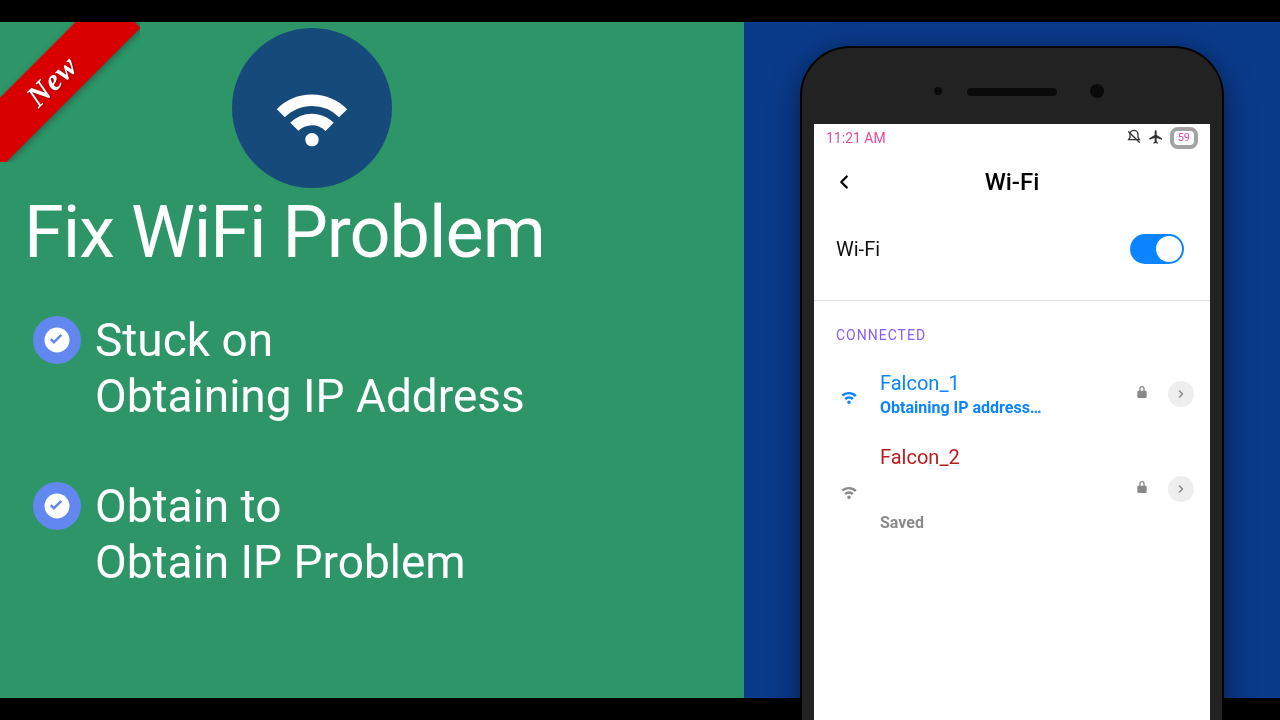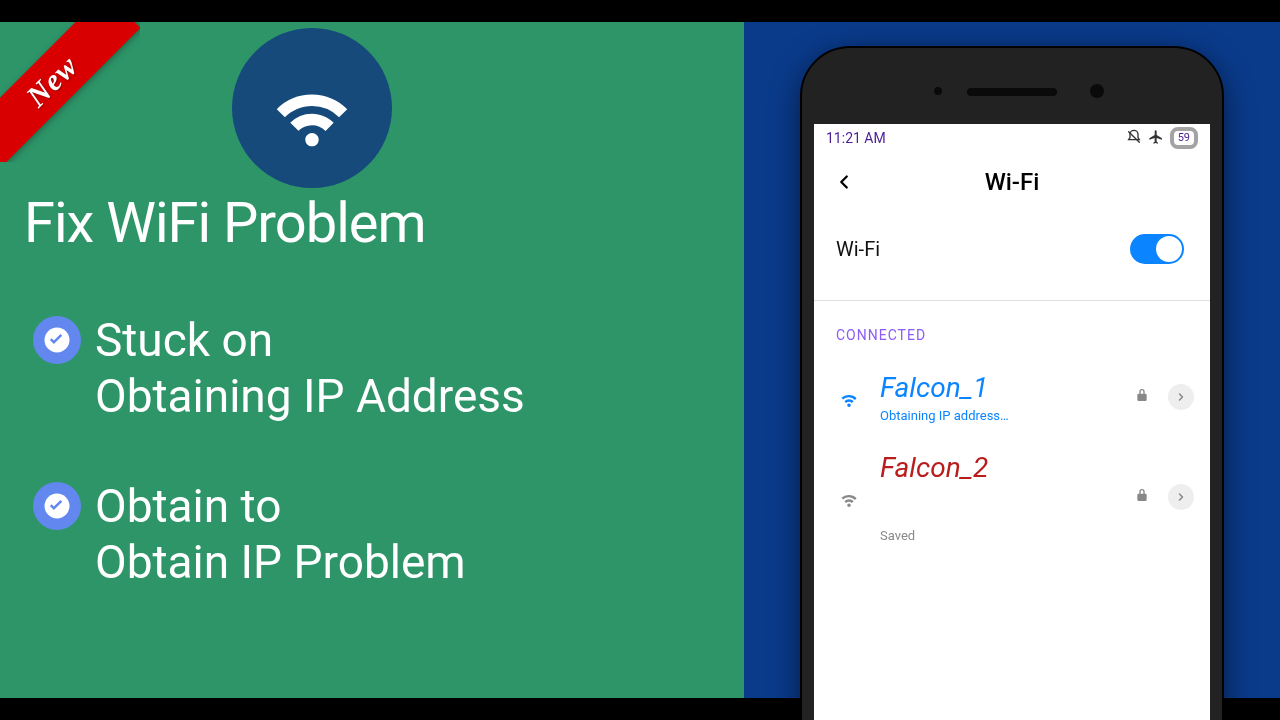--- a/index.html
+++ b/index.html
@@ -81,21 +81,21 @@
     display: flex;
     align-items: center;
     justify-content: center;
   }
   .wifi-circle svg { width: 92px; height: 92px; }
   
   .headline {
     position: absolute;
     top: 168px;
     left: 24px;
-    font-size: 56px;
+    font-size: 72px;
     font-weight: 400;
     letter-spacing: -1px;
     color: #fff;
   }
   
   .bullets {
     position: absolute;
     top: 290px;
     left: 33px;
     right: 10px;
@@ -180,21 +180,21 @@
     background: #fff;
   }
   
   .status-bar {
     display: flex;
     align-items: center;
     justify-content: space-between;
     height: 28px;
     padding: 0 12px;
     font-size: 14px;
-    color: #4c1d95;
+    color: #ec4899;
   }
   .status-right { display: flex; align-items: center; gap: 6px; }
   .status-right svg { width: 16px; height: 16px; }
   .battery-pill {
     border: 4px solid #a3a3a3;
     border-radius: 8px;
     padding: 0 4px;
     font-size: 11px;
     line-height: 14px;
     display: inline-block;
@@ -255,22 +255,22 @@
   }
   
   .net-row {
     display: flex;
     align-items: center;
     padding: 14px 16px 14px 22px;
     gap: 18px;
   }
   .net-row .net-icon { width: 26px; display:flex; align-items:center; justify-content:center; }
   .net-info { flex: 1; min-width: 0; }
-  .net-name { font-size: 28px; line-height: 1.2; font-style: italic; }
-  .net-sub  { font-size: 13px; margin-top: 3px; }
+  .net-name { font-size: 20px; line-height: 1.2; }
+  .net-sub  { font-size: 16px; margin-top: 3px; font-weight: bold; }
   .net-row.connected .net-name, .net-row.connected .net-sub { color: #0a84ff; }
   .net-row.saved .net-name { color: #b91c1c; }
   .net-row.saved .net-sub  { color: #8a8a8a; margin-top: 44px; }
   .net-row .lock { color: #888; }
   .net-row .go {
     width: 26px; height: 26px;
     background: #eee;
     border-radius: 50%;
     display: flex; align-items: center; justify-content: center;
   }

